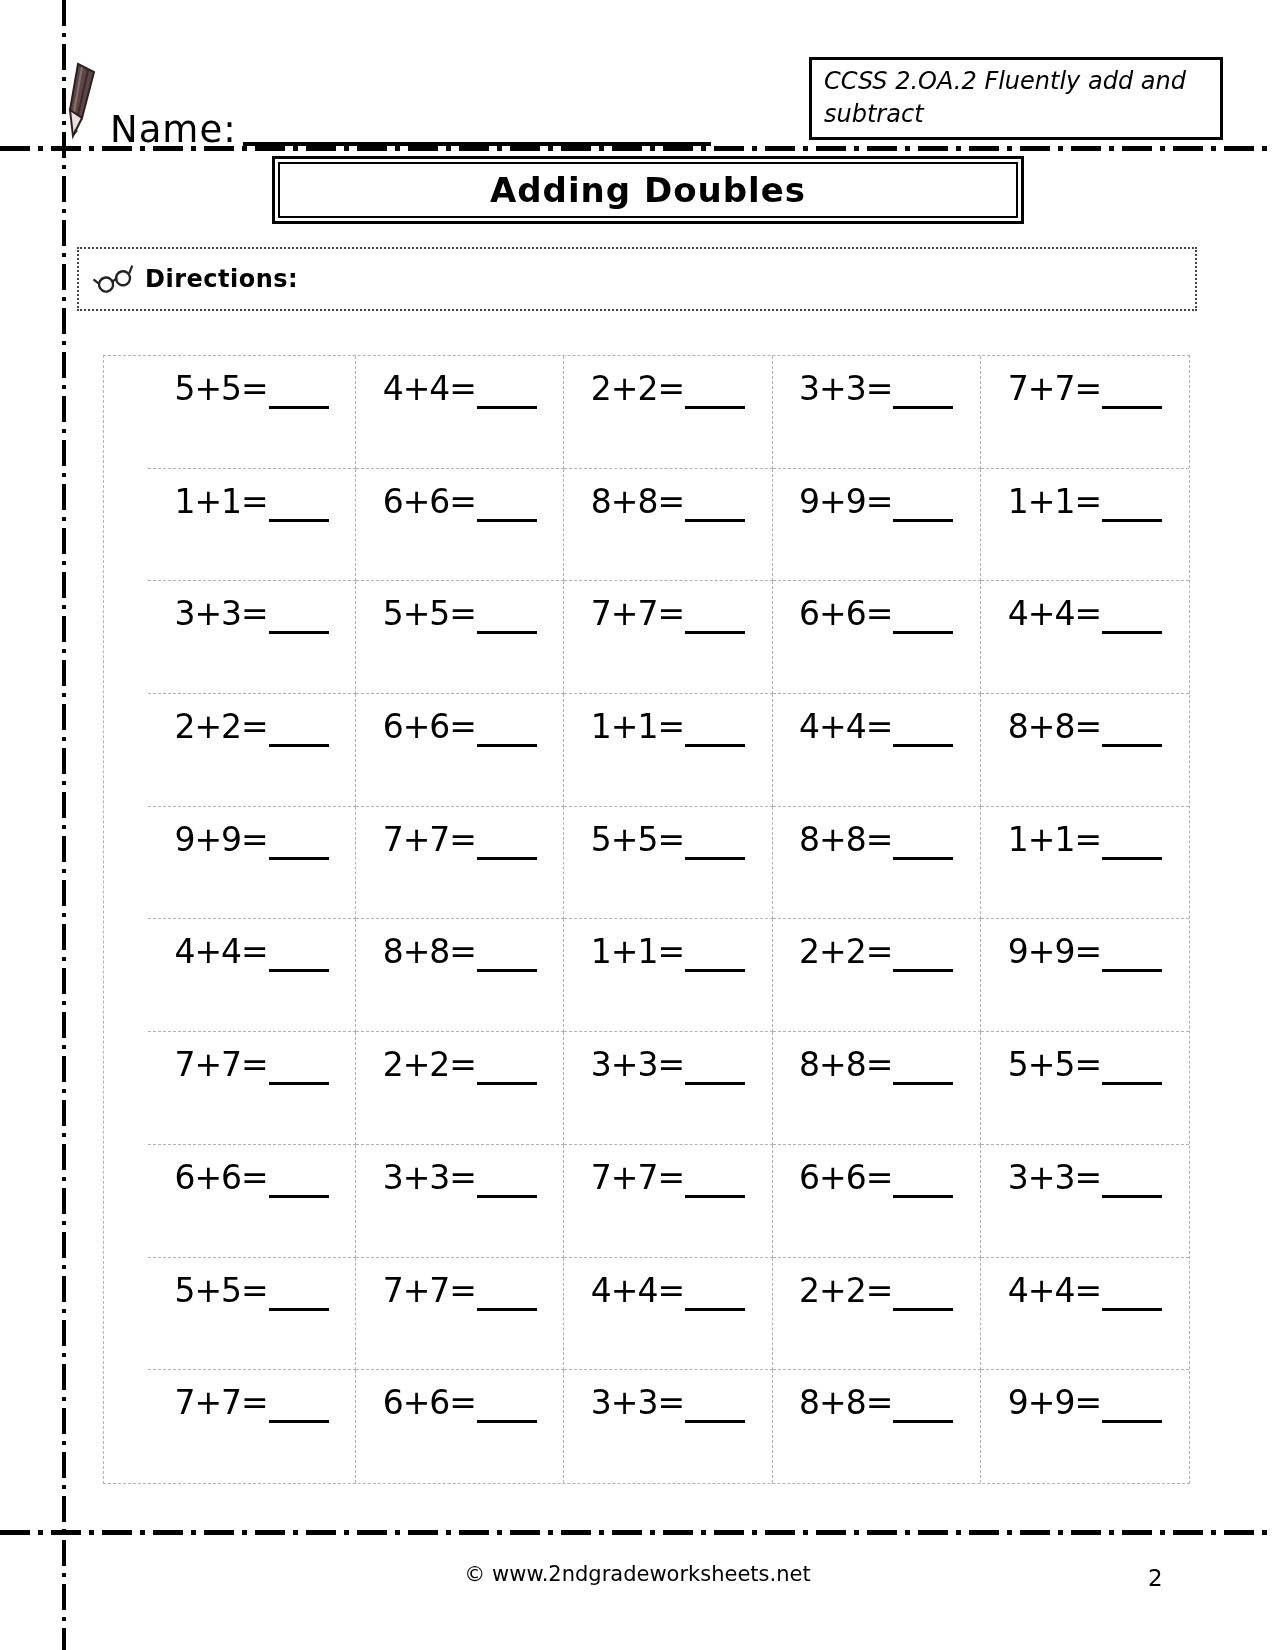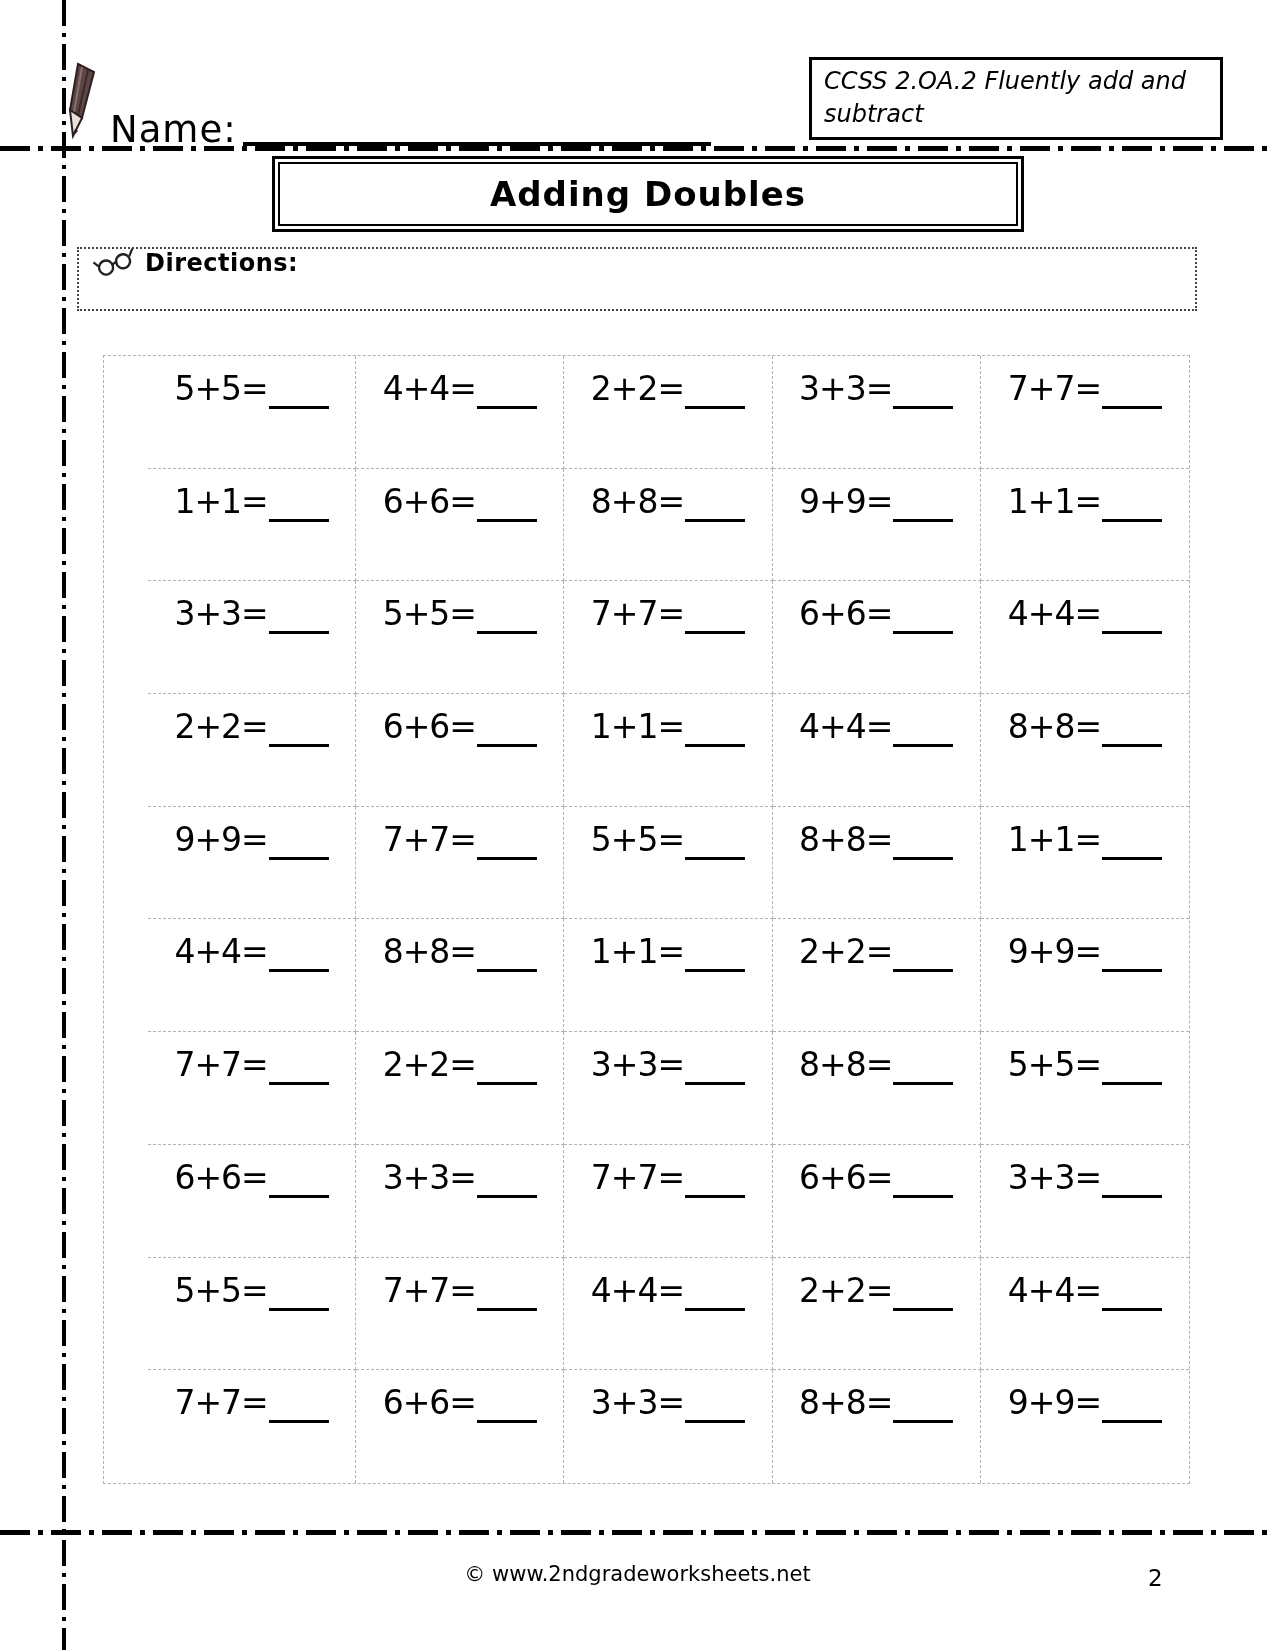--- a/index.html
+++ b/index.html
@@ -30,33 +30,33 @@
   
   .ccss-box{
     position:absolute; left:809px; top:57px; width:414px; height:83px;
     border:3px solid #000; box-sizing:border-box; padding:5px 10px 0 12px;
     font-size:24px; line-height:33px; font-style:italic;
   }
   .ccss-box .l1{font-style:italic;}
   .ccss-box .l2{font-style:normal;}
   
   .title-box{
-    position:absolute; left:272px; top:156px; width:752px; height:76px;
+    position:absolute; left:272px; top:156px; width:752px; height:68px;
     border:3px solid #000; box-sizing:border-box; padding:3px; background:#fff;
   }
   .title-inner{
     width:100%; height:100%; border:2px solid #000; box-sizing:border-box;
     display:flex; align-items:center; justify-content:center;
     font-size:34px; font-weight:600; letter-spacing:1px;
   }
   
   .directions-box{
     position:absolute; left:77px; top:247px; width:1120px; height:64px;
     border:2px dotted #444; box-sizing:border-box;
-    display:flex; padding-left:14px; font-size:24px;
+    display:flex; align-items:center; padding-left:14px; font-size:24px;
   }
   .glasses{width:46px; height:26px; margin-right:6px; transform:rotate(-14deg);}
   .dir-label{font-weight:bold; letter-spacing:0.5px; margin-right:10px;}
   
   .grid{
     position:absolute; left:103px; top:355px; width:1087px; height:1129px;
     display:grid; grid-template-columns:repeat(5,1fr); grid-template-rows:repeat(10,1fr);
     border:1px dashed #b2b2b2; box-sizing:border-box;padding-left:44px;
   }
   .cell{

